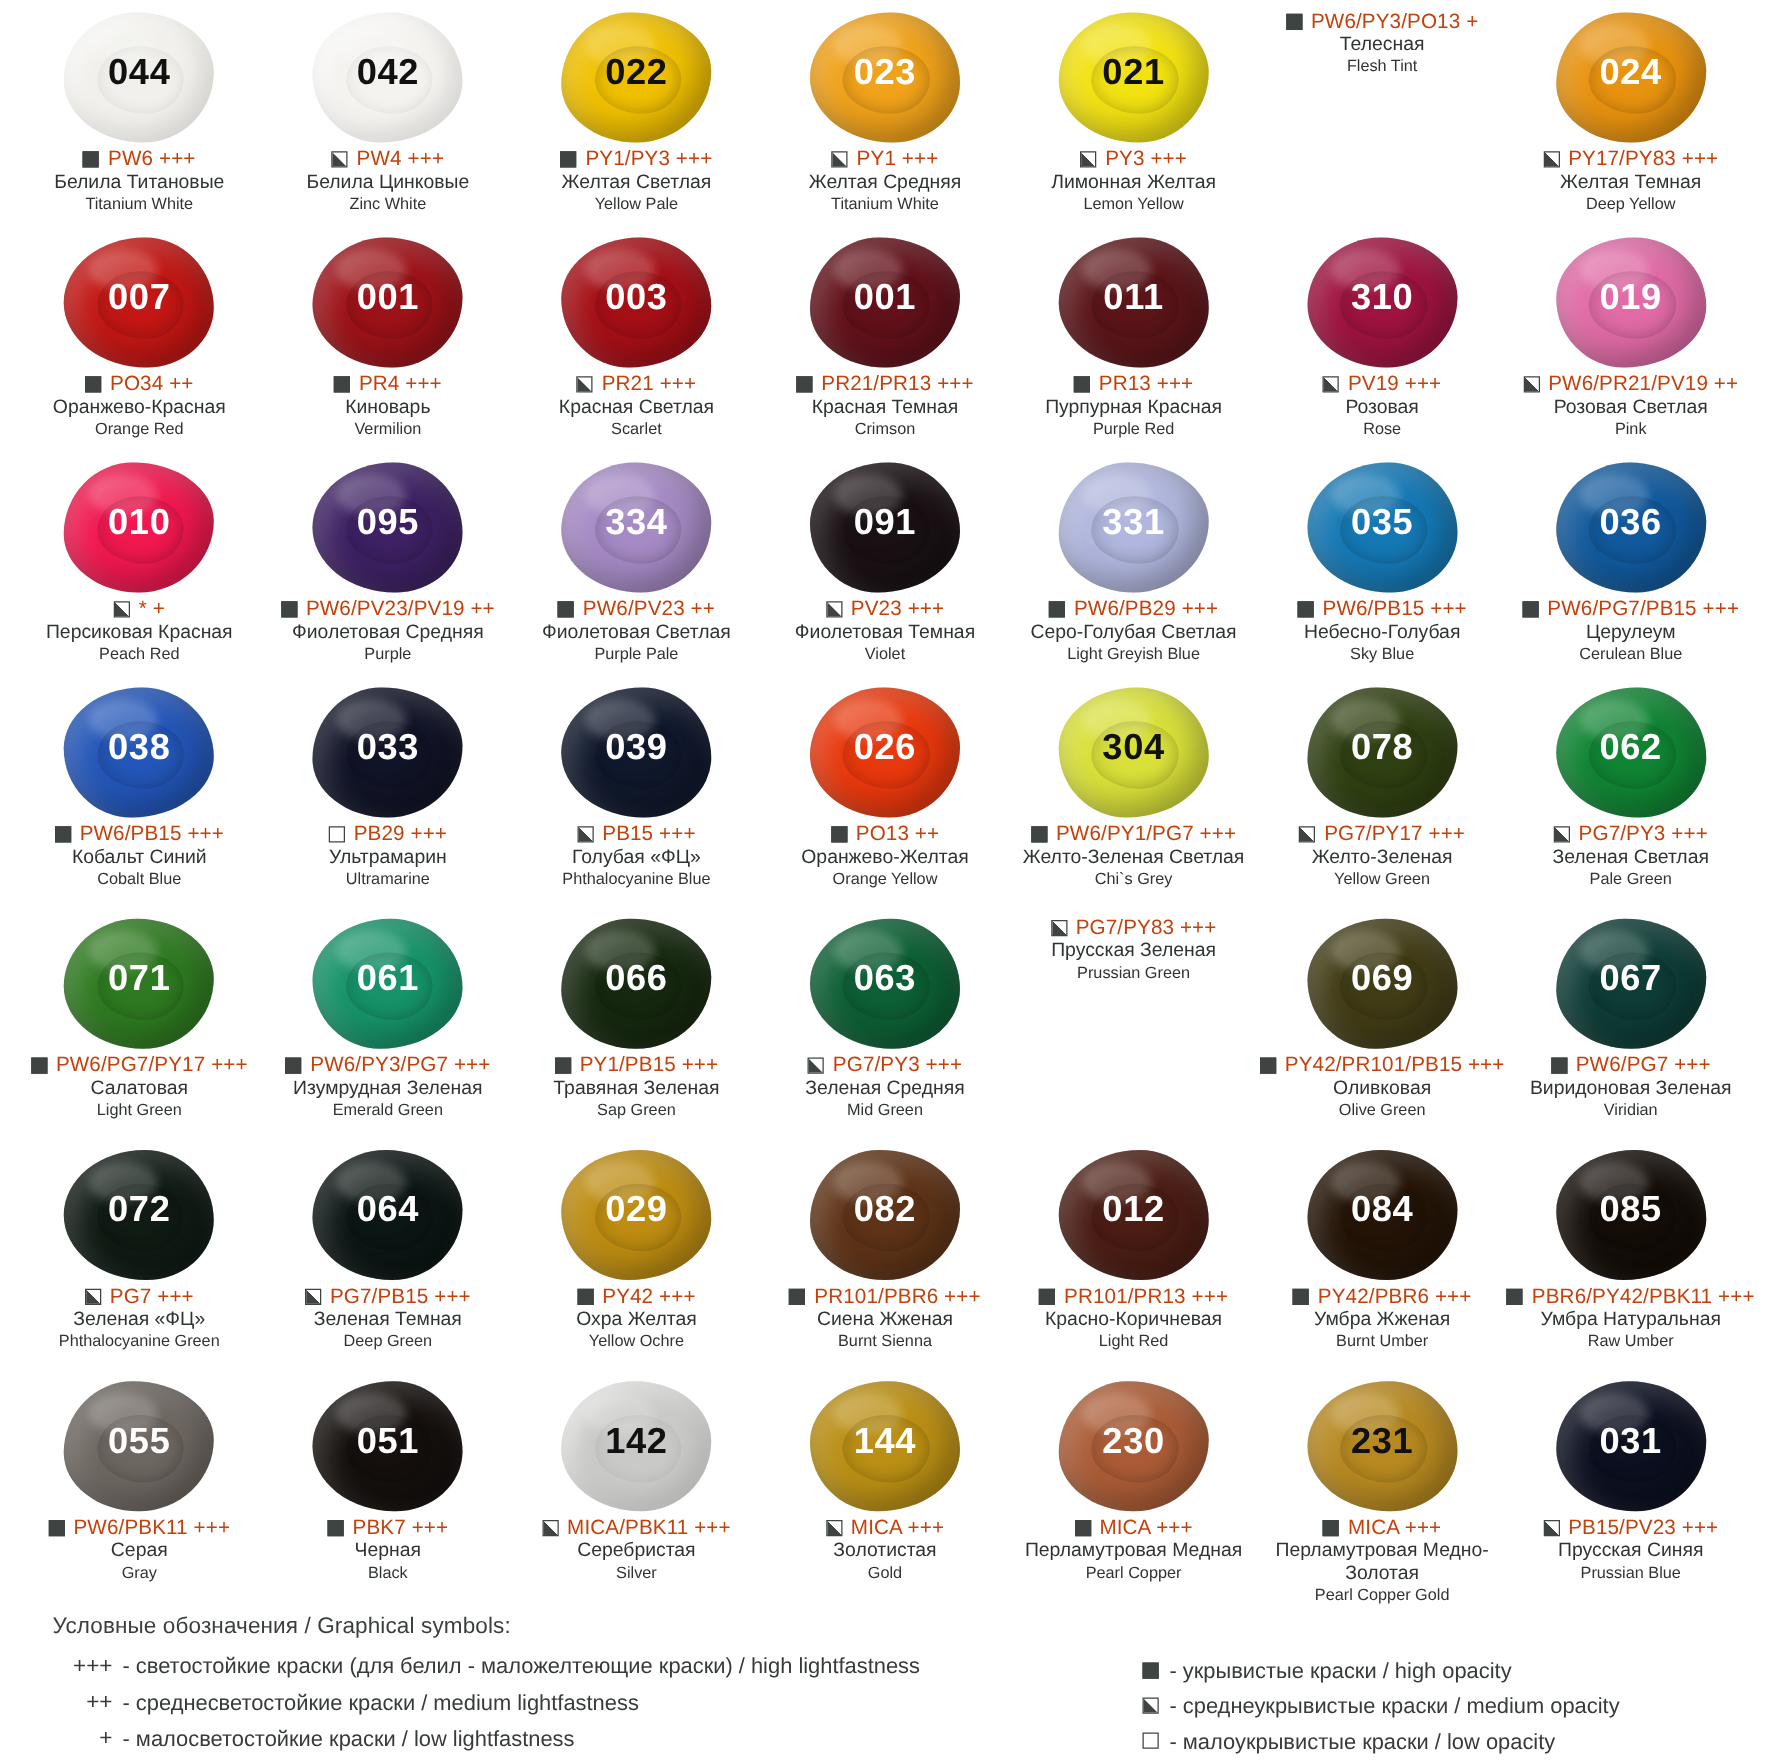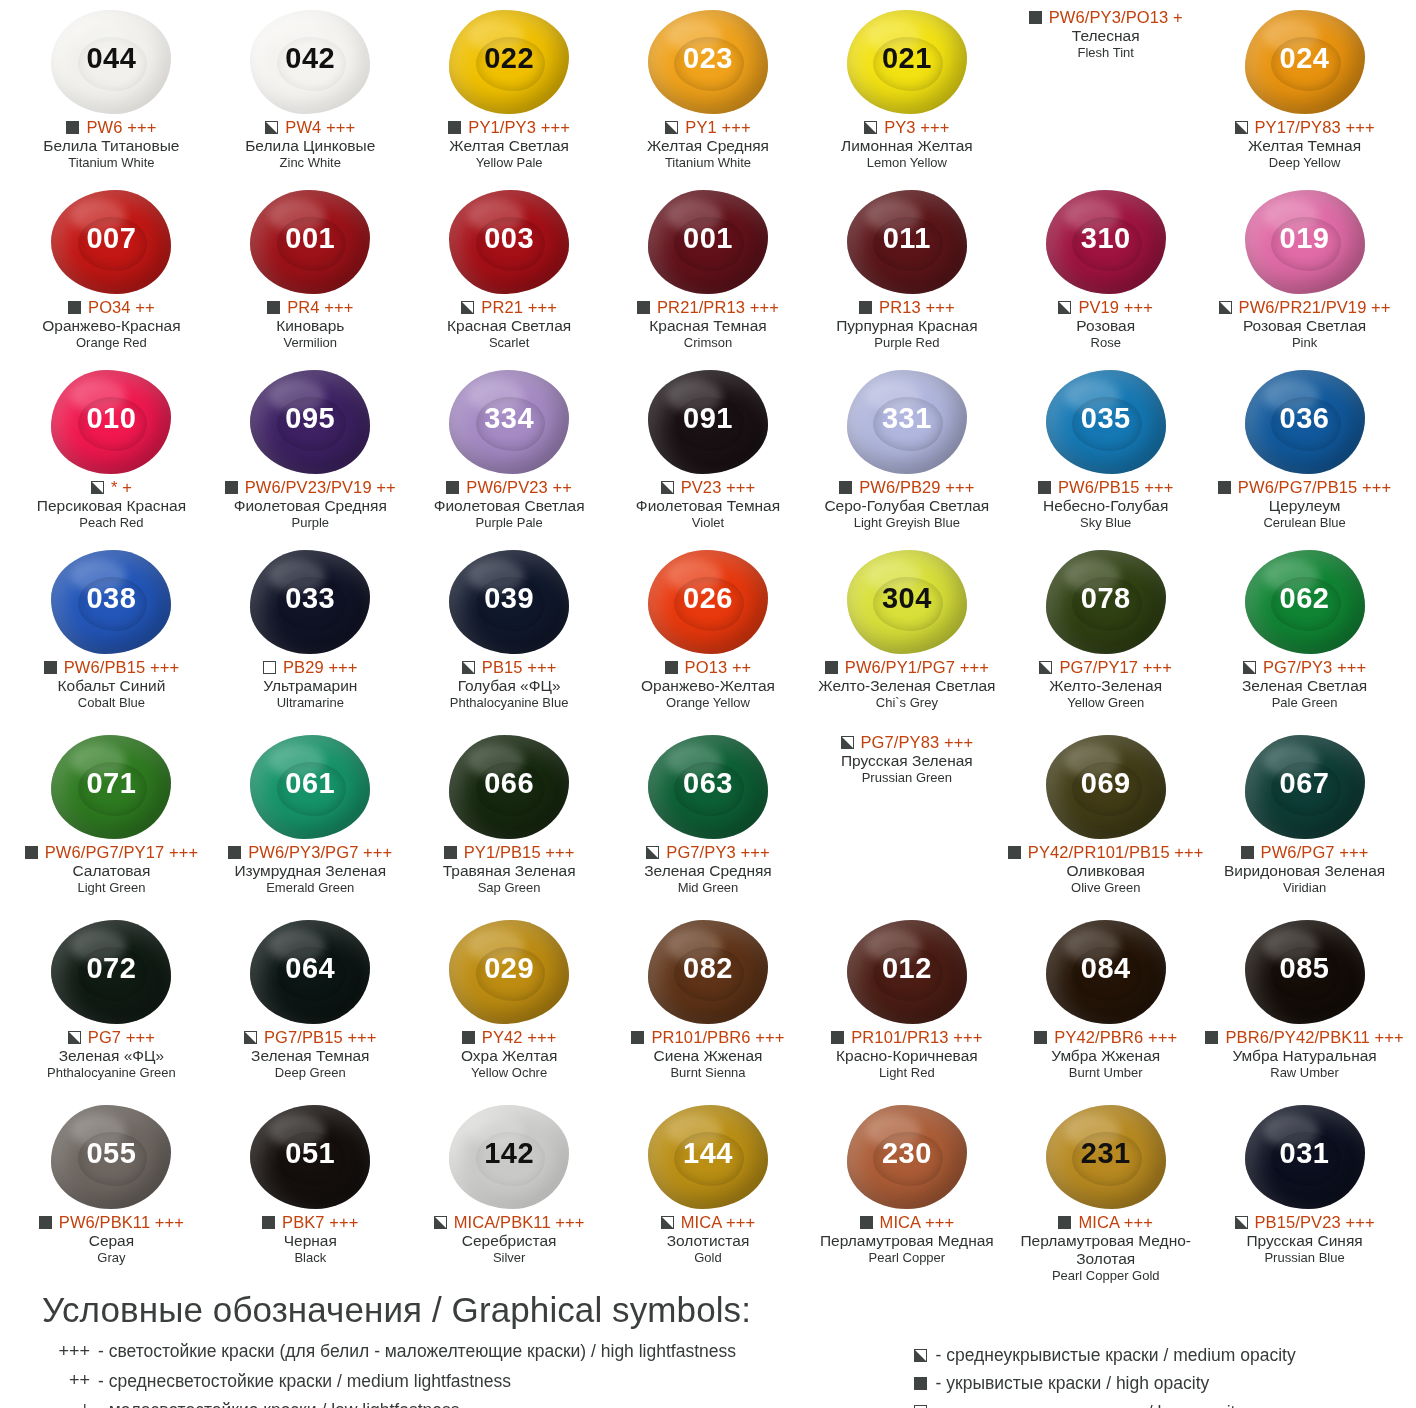--- a/index.html
+++ b/index.html
@@ -137,21 +137,21 @@
   }
   .name-en { font-size: 13px; }
 
   
   .legend {
     margin-top: 4px;
     padding: 0 28px 0 30px;
     position: relative;
   }
   .legend-title {
-    font-size: 35px;
+    font-size: 18px;
     color: #3a3f3e;
     letter-spacing: 0.1px;
     margin-bottom: 7px;
   }
   .legend-cols {
     display: flex;
     justify-content: space-between;
     align-items: flex-start;
   }
   .legend-left  { width: 880px; }
@@ -774,26 +774,26 @@
             <span class="sym w3">++</span>
             <span>- среднесветостойкие краски / medium lightfastness</span>
           </div>
           <div class="legend-row">
             <span class="sym w3">+</span>
             <span>- малосветостойкие краски / low lightfastness</span>
           </div>
         </div>
       <div class="legend-right" id="legend-right">
           <div class="legend-row">
+            <span class="opacity-icon op-high"></span>
+            <span>- укрывистые краски / high opacity</span>
+          </div>
+          <div class="legend-row">
             <span class="opacity-icon op-medium"></span>
             <span>- среднеукрывистые краски / medium opacity</span>
-          </div>
-          <div class="legend-row">
-            <span class="opacity-icon op-high"></span>
-            <span>- укрывистые краски / high opacity</span>
           </div>
           <div class="legend-row">
             <span class="opacity-icon op-low"></span>
             <span>- малоукрывистые краски / low opacity</span>
           </div>
         </div>
     </div>
   </div>
 </div>
 

